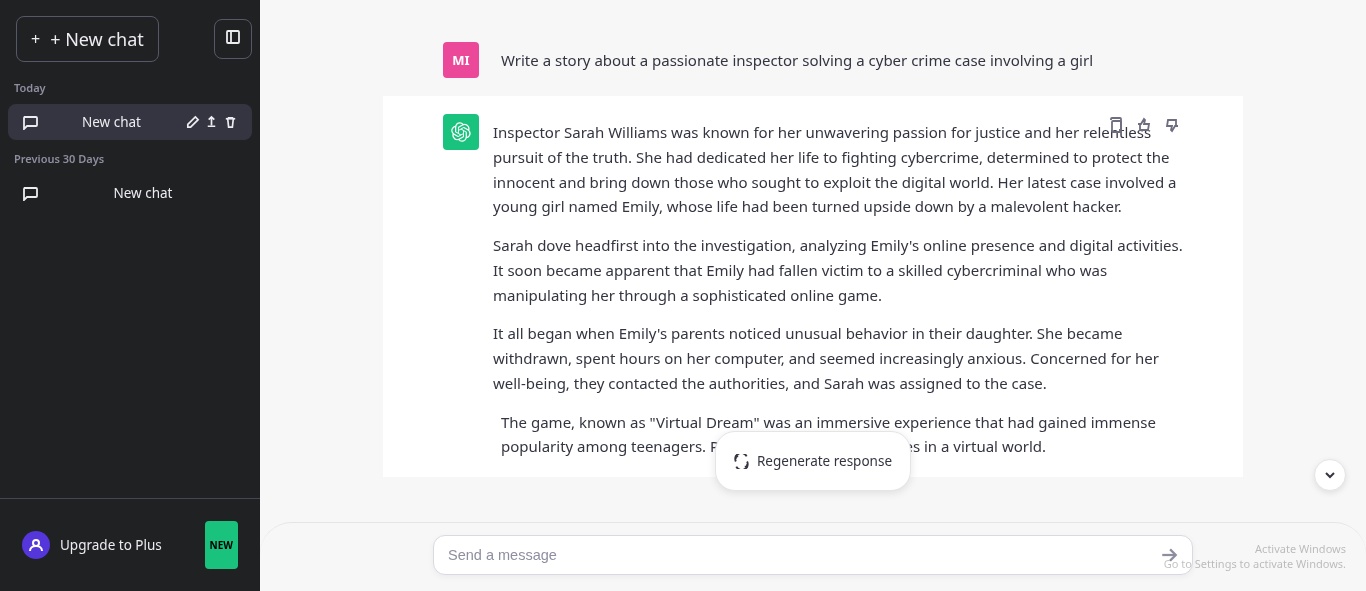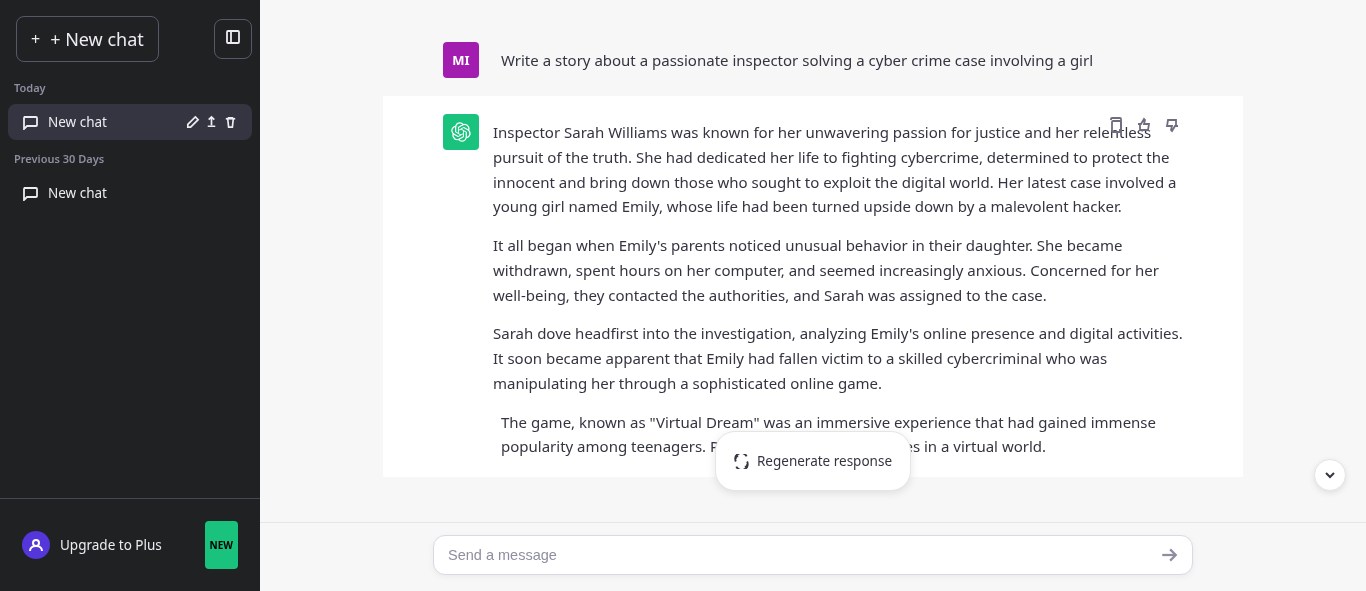--- a/index.html
+++ b/index.html
@@ -42,20 +42,21 @@
       display: flex;
       align-items: center;
       gap: 10px;
       padding: 9px 14px;
       margin: 1px 8px;
       border-radius: 8px;
       cursor: pointer;
       font-size: 13.5px;
       color: #ececf1;
       position: relative;
+      text-align: center;
     }
     .chat-item.active { background: #343541; }
 
     .chat-item-label { flex: 1; white-space: nowrap; overflow: hidden; text-overflow: ellipsis; }
 
     .chat-item-actions {
       display: flex;
       gap: 4px;
       align-items: center;
       opacity: 0;
@@ -127,21 +128,21 @@
     .message-row.user-row { background: transparent; }
     .message-row.assistant-row { background: transparent; }
 
     .avatar {
       width: 36px; height: 36px;
       border-radius: 4px;
       flex-shrink: 0;
       display: flex; align-items: center; justify-content: center;
       font-size: 13px; font-weight: 700;
     }
-    .avatar.user-avatar { background: #a21caf; color: #fff; }
+    .avatar.user-avatar { background: #ec4899; color: #fff; }
     .avatar.assistant-avatar { background: #19c37d; color: #fff; border-radius: 4px; }
 
     .message-content {
       flex: 1;
       font-size: 15px;
       line-height: 1.65;
       color: #343541;
       padding-top: 6px;
     }
 
@@ -201,21 +202,21 @@
       box-shadow: 0 2px 6px rgba(0,0,0,0.1);
     }
     .scroll-down-btn svg { width: 16px; height: 16px; fill: none; stroke: #343541; stroke-width: 2; }
 
     
     #input-area {
       padding: 12px 20px 16px;
       background: #f7f7f8;
       border-top: 1px solid #e5e5e5;
       position: absolute;
-      bottom: 0; left: 0; right: 0;
+      bottom: 0; left: 0; right: 0; border-radius: 32px;
     }
     .input-box {
       display: flex;
       align-items: center;
       background: #fff;
       border: 1px solid #d9d9e3;
       border-radius: 12px;
       padding: 10px 14px;
       max-width: 760px;
       margin: 0 auto;
@@ -327,22 +328,22 @@
 
     <div class="message-row assistant-row" style="background:#fff;">
       <div class="avatar assistant-avatar">
 
         <svg width="20" height="20" viewBox="0 0 41 41" fill="none">
           <path d="M37.532 16.87a9.963 9.963 0 00-.856-8.184 10.078 10.078 0 00-10.855-4.835 9.964 9.964 0 00-7.504-3.36 10.079 10.079 0 00-9.612 6.977 9.967 9.967 0 00-6.664 4.834 10.08 10.08 0 001.24 11.817 9.965 9.965 0 00.856 8.185 10.079 10.079 0 0010.855 4.835 9.965 9.965 0 007.504 3.36 10.079 10.079 0 009.617-6.981 9.967 9.967 0 006.663-4.834 10.079 10.079 0 00-1.244-11.814zM22.498 37.886a7.474 7.474 0 01-4.799-1.735c.061-.033.168-.091.237-.134l7.964-4.6a1.294 1.294 0 00.655-1.134V19.054l3.366 1.944a.12.12 0 01.066.092v9.299a7.505 7.505 0 01-7.49 7.496zM6.392 31.006a7.471 7.471 0 01-.894-5.023c.06.036.162.099.237.141l7.964 4.6a1.297 1.297 0 001.308 0l9.724-5.614v3.888a.12.12 0 01-.048.103l-8.051 4.649a7.504 7.504 0 01-10.24-2.744zM4.297 13.62A7.469 7.469 0 018.2 10.333c0 .068-.004.19-.004.274v9.201a1.294 1.294 0 00.654 1.132l9.723 5.614-3.366 1.944a.12.12 0 01-.114.012L7.044 23.86a7.504 7.504 0 01-2.747-10.24zm27.658 6.437l-9.724-5.615 3.367-1.943a.121.121 0 01.114-.012l8.048 4.648a7.498 7.498 0 01-1.158 13.528v-9.476a1.293 1.293 0 00-.647-1.13zm3.35-5.043c-.059-.037-.162-.099-.236-.141l-7.965-4.6a1.298 1.298 0 00-1.308 0l-9.723 5.614v-3.888a.12.12 0 01.048-.103l8.05-4.645a7.497 7.497 0 0111.135 7.763zm-21.063 6.929l-3.367-1.944a.12.12 0 01-.065-.092v-9.299a7.497 7.497 0 0112.293-5.756 6.94 6.94 0 00-.236.134l-7.965 4.6a1.294 1.294 0 00-.654 1.132l-.006 11.225zm1.829-3.943l4.33-2.501 4.332 2.498v4.997l-4.331 2.5-4.331-2.5V18z" fill="currentColor"></path>
         </svg>
       </div>
       <div class="message-content">
         <p>Inspector Sarah Williams was known for her unwavering passion for justice and her relentless pursuit of the truth. She had dedicated her life to fighting cybercrime, determined to protect the innocent and bring down those who sought to exploit the digital world. Her latest case involved a young girl named Emily, whose life had been turned upside down by a malevolent hacker.</p>
+        <p>Sarah dove headfirst into the investigation, analyzing Emily's online presence and digital activities. It soon became apparent that Emily had fallen victim to a skilled cybercriminal who was manipulating her through a sophisticated online game.</p>
         <p>It all began when Emily's parents noticed unusual behavior in their daughter. She became withdrawn, spent hours on her computer, and seemed increasingly anxious. Concerned for her well-being, they contacted the authorities, and Sarah was assigned to the case.</p>
-        <p>Sarah dove headfirst into the investigation, analyzing Emily's online presence and digital activities. It soon became apparent that Emily had fallen victim to a skilled cybercriminal who was manipulating her through a sophisticated online game.</p>
         <p>The game, known as "Virtual Dream" was an immersive experience that had gained immense popularity among teenagers. Players immersed themselves in a virtual world.</p>
       </div>
 
       <div class="message-actions">
         <button class="msg-action-btn">
           <svg viewBox="0 0 16 16">
               <rect x="4" y="4" width="9" height="11" rx="1"></rect>
               <path d="M3 3V2a1 1 0 011-1h8a1 1 0 011 1v10a1 1 0 01-1 1h-1"></path>
             </svg>
         </button>
@@ -381,13 +382,17 @@
       <input type="text" placeholder="Send a message" style="">
       <button class="send-btn">
         <svg viewBox="0 0 16 16">
           <line x1="2" y1="8" x2="14" y2="8"></line>
           <polyline points="9,3 14,8 9,13"></polyline>
         </svg>
       </button>
     </div>
   </div>
 
+  <div class="windows-watermark">
+    <div>Activate Windows</div>
+    <div>Go to Settings to activate Windows.</div>
+  </div>
 </div>
 
 </body></html>

